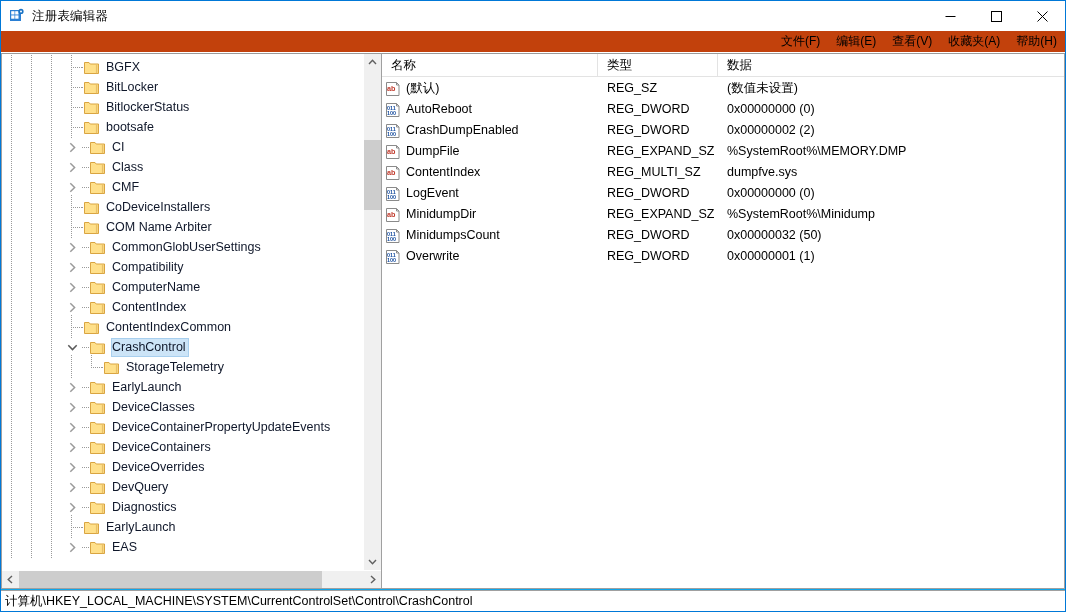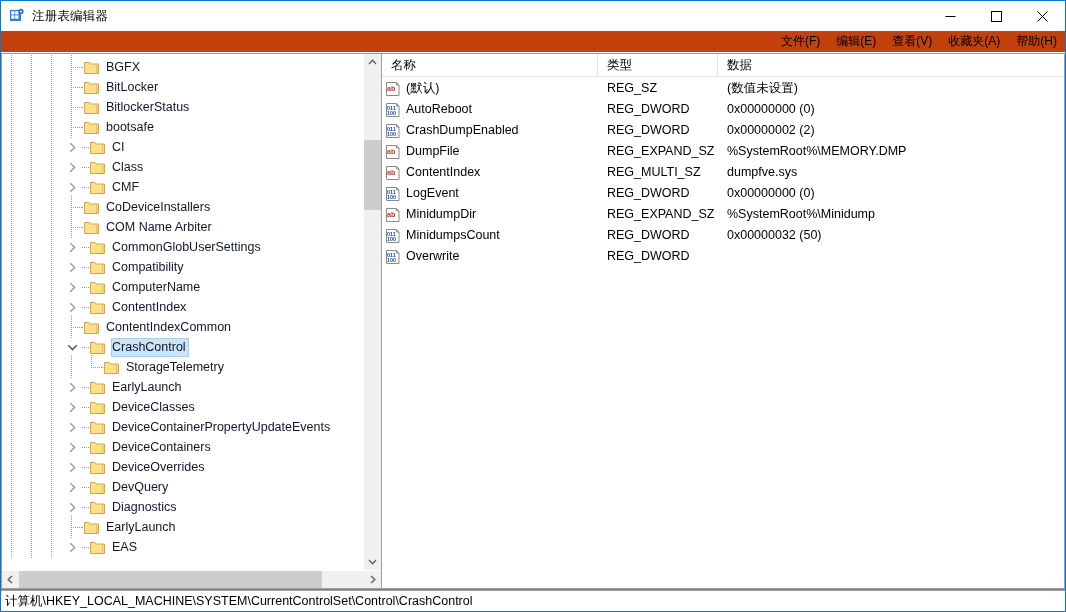--- a/index.html
+++ b/index.html
@@ -938,20 +938,21 @@
             <div class="lcell name">
               <span class="vicon"><svg width="16" height="16" viewBox="0 0 16 16">
                   <path d="M1.5 1.5 L11.5 1.5 L14 4 L14 14.5 L1.5 14.5 Z" fill="#ffffff" stroke="#8a8a8a" stroke-width="1"></path>
                   <path d="M11.5 1.5 L11.5 4 L14 4" fill="none" stroke="#8a8a8a" stroke-width="1"></path>
                   <text x="2.1" y="7.6" font-family="Liberation Sans, sans-serif" font-size="5.4" font-weight="bold" fill="#1a4fa0">011</text>
                   <text x="2.1" y="12.6" font-family="Liberation Sans, sans-serif" font-size="5.4" font-weight="bold" fill="#1a4fa0">100</text>
                 </svg></span>
               <span>Overwrite</span>
             </div>
             <div class="lcell type">REG_DWORD</div>
+            <div class="lcell data">0x00000001 (1)</div>
           </div>
         </div>
     </div>
   </div>
 
   <div class="statusbar">
     <div class="st-inner">
       <span class="status-text">计算机\HKEY_LOCAL_MACHINE\SYSTEM\CurrentControlSet\Control\CrashControl</span>
     </div>
   </div>

